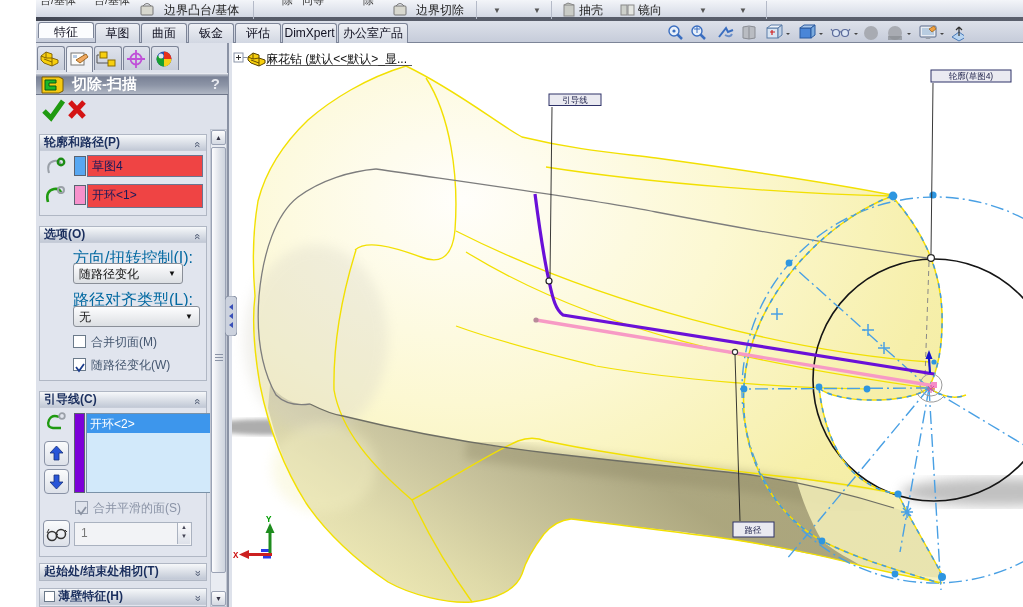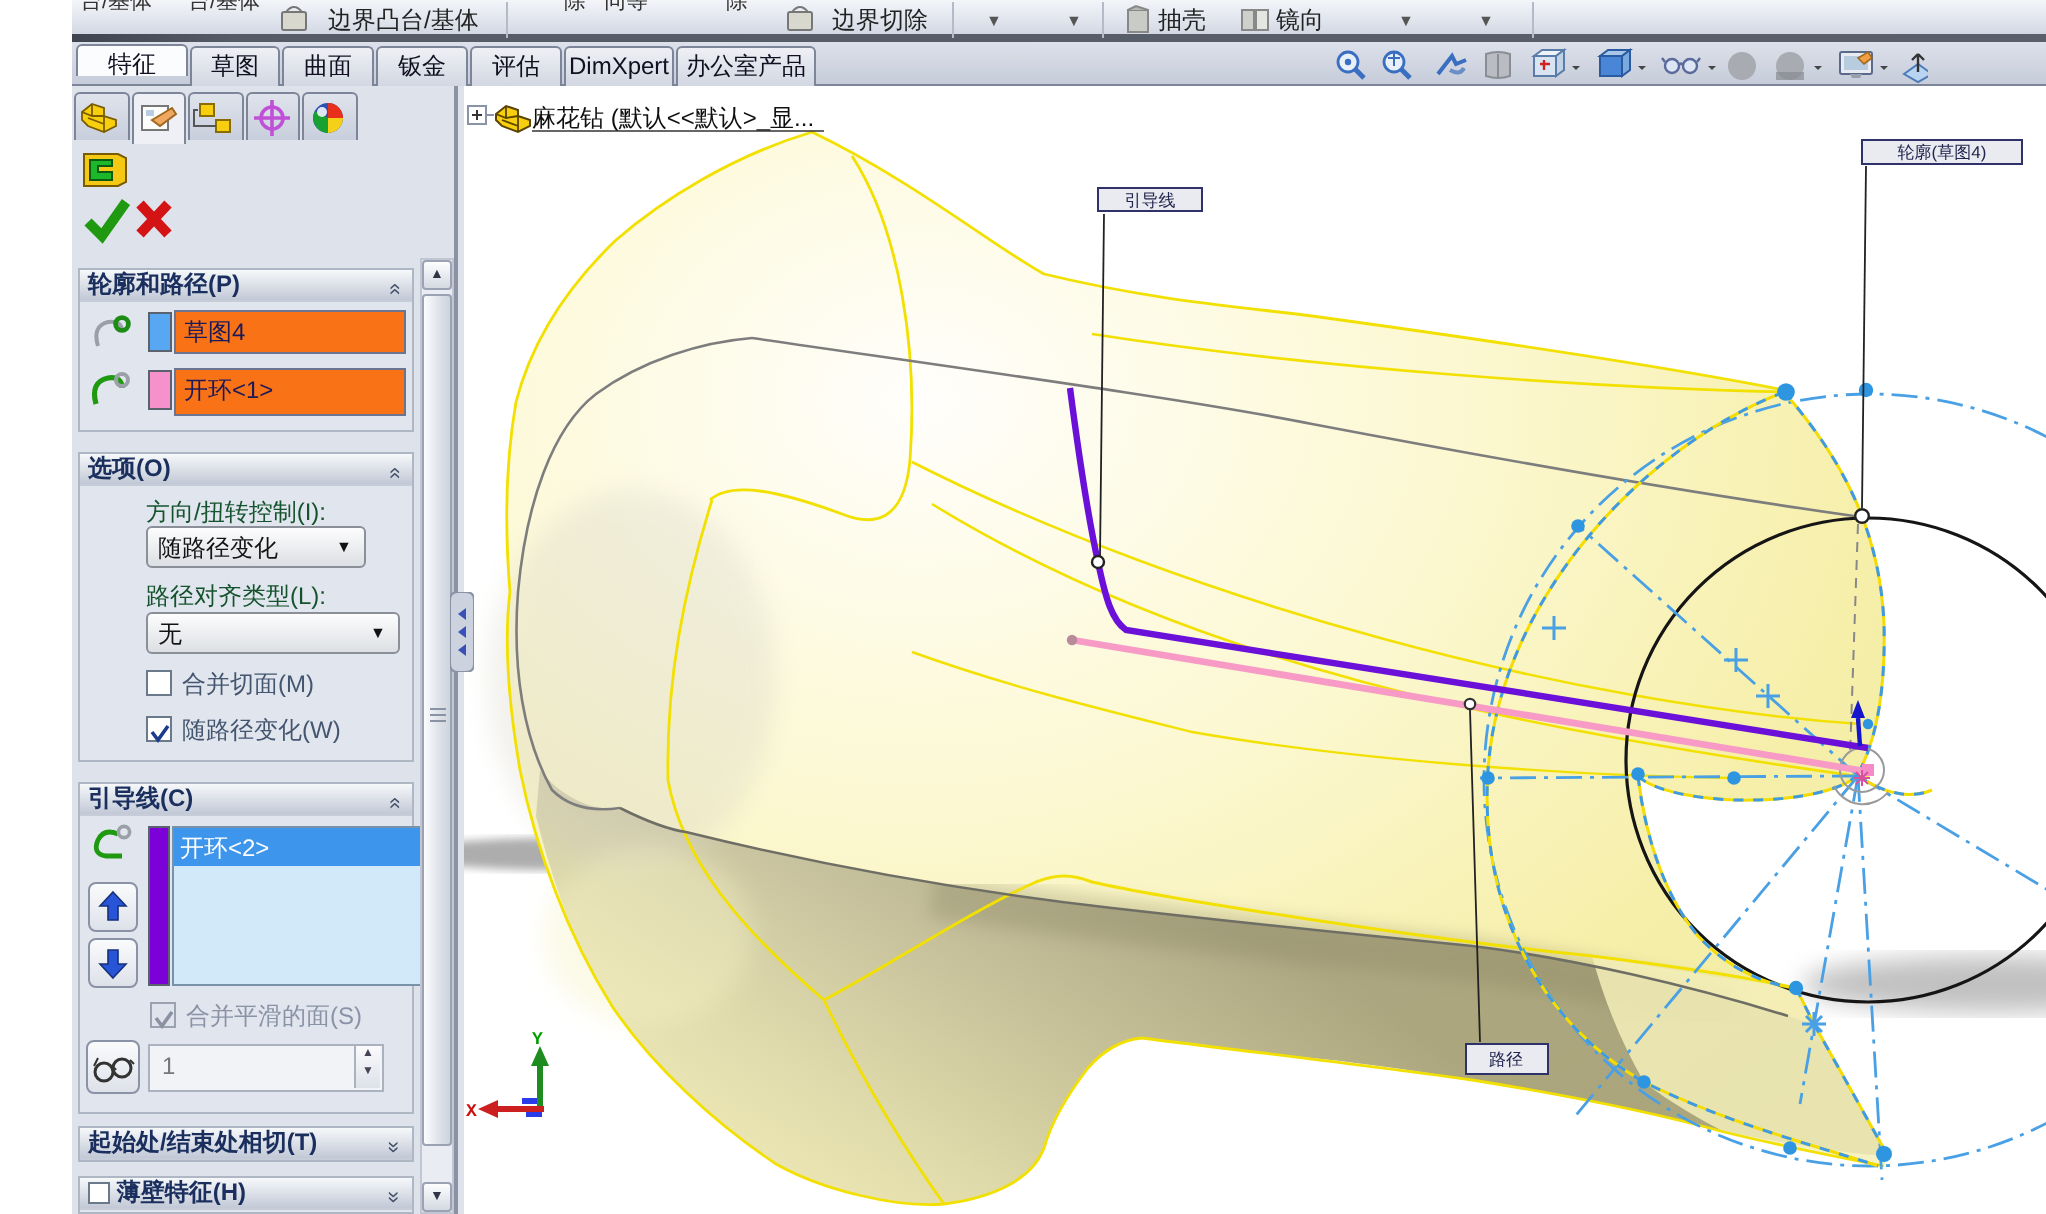--- a/index.html
+++ b/index.html
@@ -27,22 +27,22 @@
 #pmtitle{position:absolute;left:0;top:30px;width:192px;height:22px;
 
  background:linear-gradient(#c8cdd6 0%,#7a8296 15%,#8c94a6 55%,#b0b7c4 100%);
  border-top:1px solid #e8eaf0;border-bottom:1px solid #6e7689;
  color:#fff;font-weight:bold;font-size:15px;line-height:20px;}
 .grp{position:absolute;left:3px;width:168px;border:1px solid #b0b7c4;background:#e1e5ee;}
 .ghead{height:16px;background:linear-gradient(#f6f8fa,#c2c9d6);border-bottom:1px solid #c6ccd8;
  font-size:12px;font-weight:bold;color:#1b2f5e;padding-left:4px;line-height:15px;}
 .chev{position:absolute;right:6px;top:2px;font-size:11px;color:#44506a;transform:rotate(90deg);font-weight:normal;}
 .chevd{transform:rotate(-90deg);}
-.glabel{position:absolute;left:33px;font-size:12px;color:#14532d;}
-.field{position:absolute;background:#f97316;border:1px solid #6b7590;font-size:12px;color:#1a1a5a;padding:2px 0 0 4px;}
+.glabel{position:absolute;left:33px;font-size:16px;color:#0369a1;}
+.field{position:absolute;background:#ef4444;border:1px solid #6b7590;font-size:12px;color:#1a1a5a;padding:2px 0 0 4px;}
 .combo{position:absolute;height:21px;background:linear-gradient(#fdfdfe,#dcdfe3);border:1px solid #8a8f98;border-radius:3px;font-size:12px;color:#141414;padding:2px 0 0 5px;}
 .combo .cbtn{position:absolute;right:4px;top:1px;width:12px;height:17px;text-align:center;font-size:8px;color:#111;line-height:17px;}
 .cb{position:absolute;width:13px;height:13px;background:#fff;border:1px solid #6b7a8a;}
 .cblabel{position:absolute;font-size:12px;color:#44566f;text-align:center;}
 
 #sbar{position:absolute;left:174px;top:86px;width:17px;height:478px;background:#e9ecf2;border:1px solid #c0c6d2;}
 .sbtn{position:absolute;left:0px;width:15px;height:15px;background:linear-gradient(#fdfdfe,#d4d9e2);border:1px solid #9aa2b4;border-radius:2px;text-align:center;font-size:7px;color:#334;line-height:14px;}
 #sthumb{position:absolute;left:0px;top:17px;width:15px;height:426px;background:linear-gradient(90deg,#fdfdfe,#dde1e8 60%,#ced4de);border:1px solid #9aa2b4;border-radius:2px;}
 </style>
 </head>
@@ -166,20 +166,21 @@
 
     <circle cx="100" cy="13" r="5.5" fill="none" stroke="#c050d8" stroke-width="1.8"></circle>
     <path d="M100,4 L100,22 M91,13 L109,13" stroke="#c050d8" stroke-width="1.8"></path>
 
     <circle cx="128" cy="13" r="7.5" fill="#2a52b0"></circle>
     <path d="M128,13 L128,5.5 A7.5,7.5 0 0 1 135.5,13 Z" fill="#e8301a"></path>
     <path d="M128,13 L135.5,13 A7.5,7.5 0 0 1 128,20.5 Z" fill="#f5d019"></path>
     <path d="M128,13 L128,20.5 A7.5,7.5 0 0 1 121.5,9.5 Z" fill="#18a030"></path>
     <circle cx="125" cy="10" r="2.5" fill="#fff" opacity="0.85"></circle>
   </svg>
+  <div id="pmtitle"><span style="margin-left:36px">切除-扫描</span><span style="position:absolute;right:8px;color:#e8eaf0">?</span></div>
   <svg class="abs" style="left:4px;top:32px" width="30" height="20">
     <path d="M2,2 L19,2 L23,4 L23,16 L19,18 L2,18 Z" fill="#f5c913" stroke="#7a5c00" stroke-width="1"></path>
     <path d="M5,5 L16,5 L16,8 L9,8 L9,11 L16,11 L16,15 L5,15 Z" fill="#1db82a" stroke="#0a5a14" stroke-width="1"></path>
   </svg>
 
   <svg class="abs" style="left:6px;top:55px" width="60" height="26">
     <path d="M2 13 L9 20 L21 3" fill="none" stroke="#1f9a10" stroke-width="5"></path>
     <path d="M28 4 L42 19 M42 4 L28 19" fill="none" stroke="#d41414" stroke-width="5"></path>
   </svg>
 

